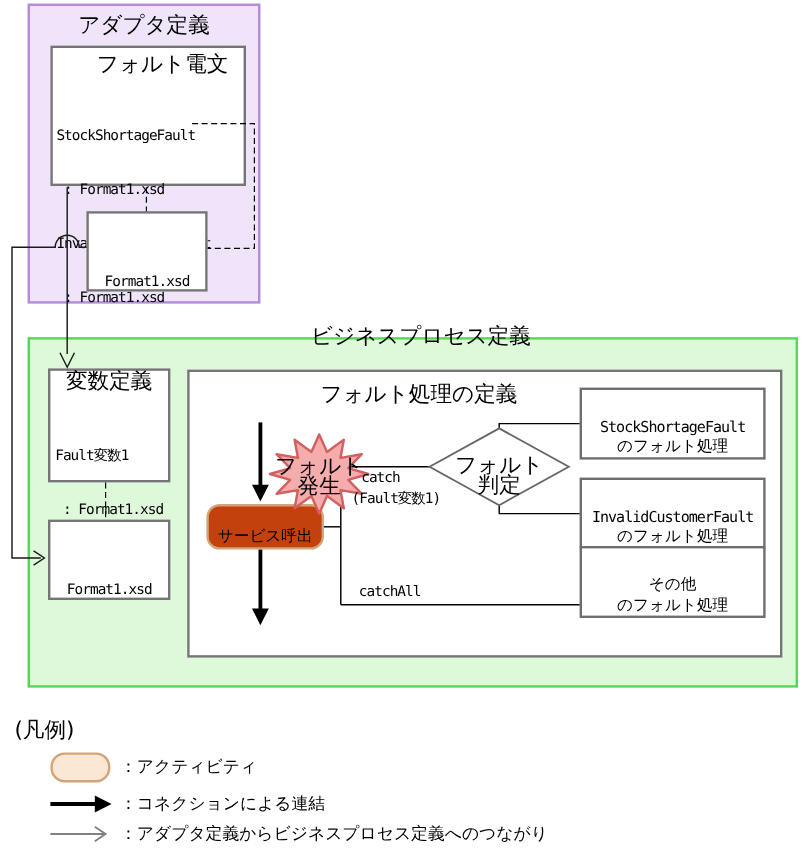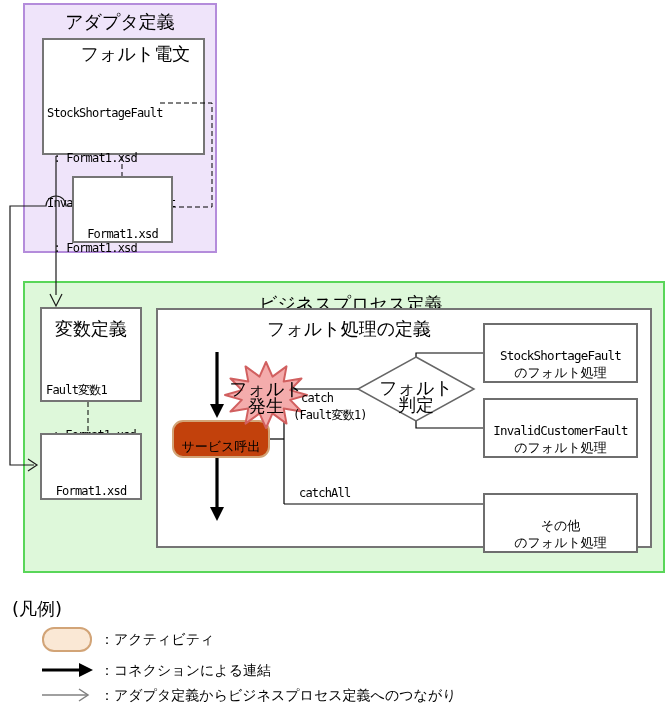--- a/index.html
+++ b/index.html
@@ -19,38 +19,38 @@
   .center { text-align:center; }
   .flexcenter { display:flex; flex-direction:column; align-items:center; justify-content:flex-end; }
 
   #fault-message-box { left:42px; top:38px; width:163px; height:117px; }
   #fault-message-box .box-title { padding-top:6px;padding-left:24px; }
   #fault-message-box .code-lines { margin-top:15px; padding-left:3px; }
   .code-lines div { height:17px; line-height:17px; }
 
   #adapter-format-box { left:72px; top:176px; width:101px; height:67px; }
   #variables-box { left:40px; top:307px; width:102px; height:95px; }
-  #variables-box .box-title { padding-top:12px; }
+  #variables-box .box-title { padding-top:1px; }
   #variables-box .code-lines { margin-top:17px; padding-left:4px; }
   #process-format-box { left:40px; top:433px; width:102px; height:67px; }
   #fault-handling-box { left:156px; top:308px; width:496px; height:240px; }
 
   .handler-box { left:483px; width:155px; height:60px; border:2px solid #6E6E6E;
                  line-height:17px; font-size:13px; }
   #handler-0 { top:323px; }
   #handler-1 { top:398px; }
-  #handler-2 { top:493px; }
+  #handler-2 { top:455px;font-family:Liberation Mono, monospace; }
 
   #activity-pill { position:absolute; left:172px; top:420px; width:98px; height:38px;
                    box-sizing:border-box; background:#c2410c; border:2px solid #D2A477;
                    border-radius:11px; font-size:13px; }
 
   .float-label { position:absolute; }
   #adapter-title { left:23px; top:14px; width:194px; }
-  #process-title { left:259px; top:296px; }
+  #process-title { left:259px; top:273px; }
   #fault-handling-title { left:267px; top:321px; }
 
   svg.layer { position:absolute; left:0; top:0; pointer-events:none; }
   #connector-layer { z-index:5; }
   .toplabels { position:absolute; left:0; top:0; width:669px; height:709px; z-index:6; pointer-events:none; }
 
   #burst-line1 { left:216px; top:381px; width:100px; }
   #burst-line2 { left:216px; top:398px; width:100px; }
   #decision-line1 { left:356px; top:380px; width:120px; }
   #decision-line2 { left:356px; top:397px; width:120px; }

